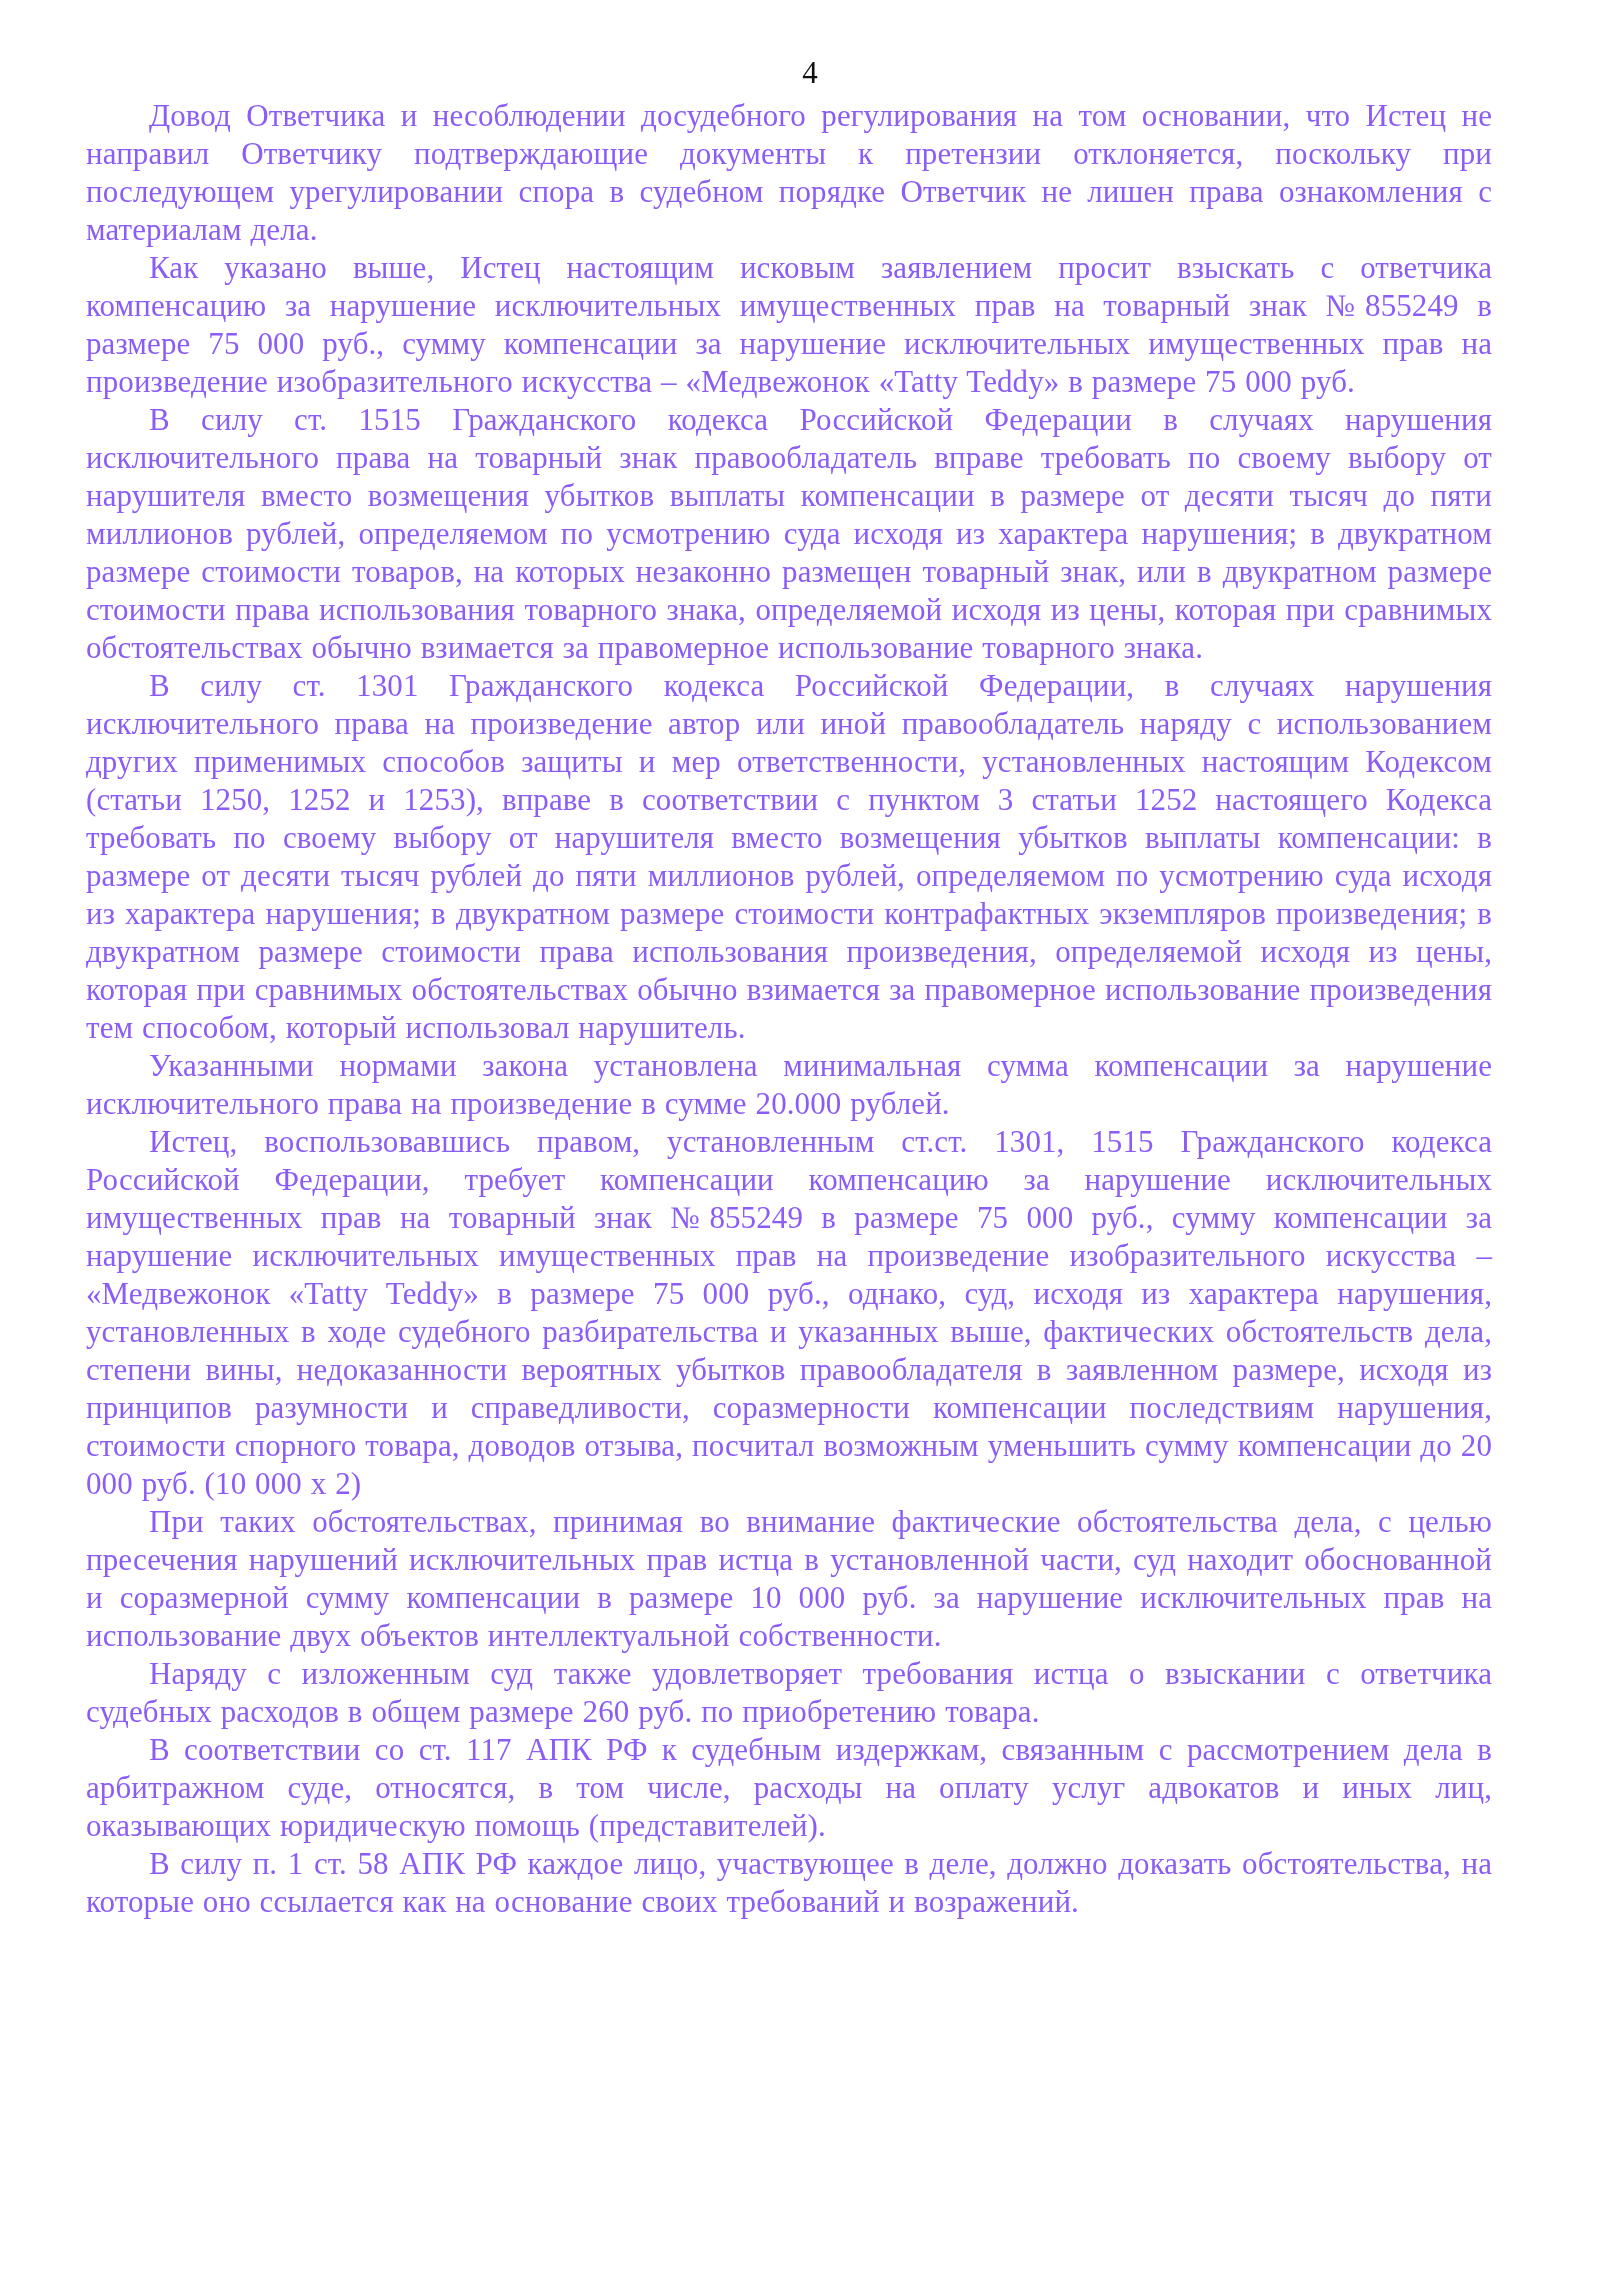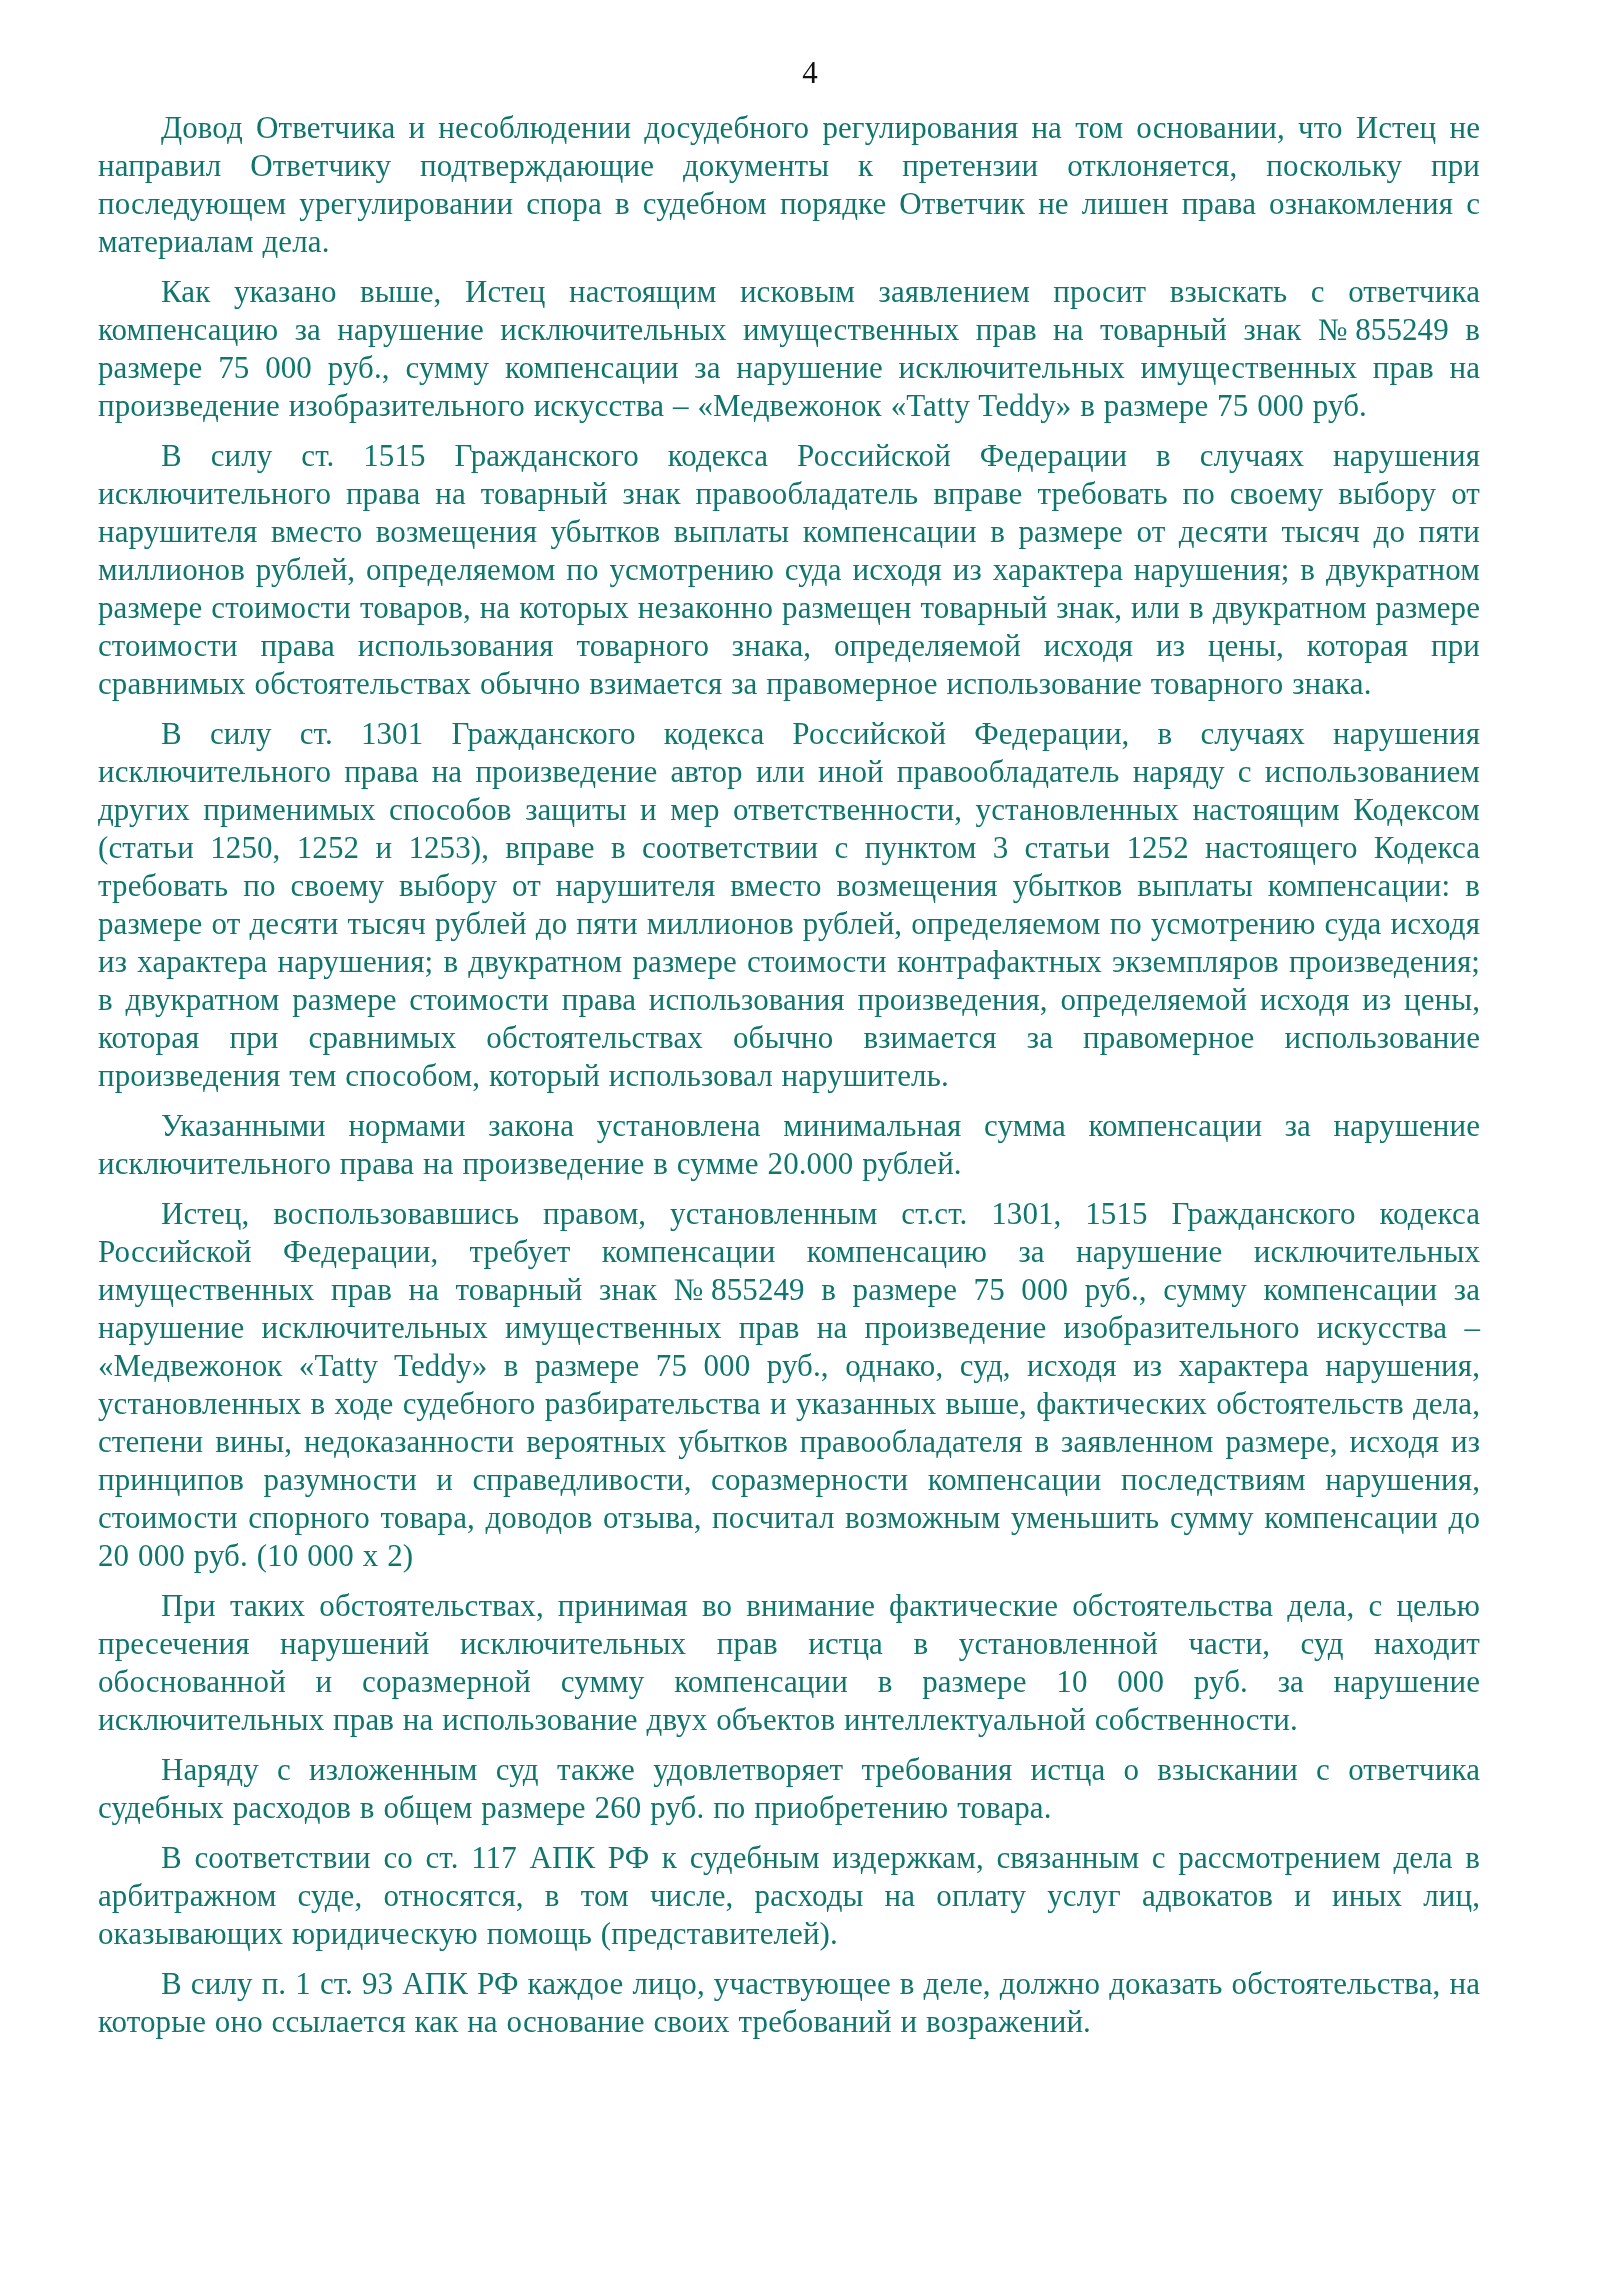--- a/index.html
+++ b/index.html
@@ -27,41 +27,41 @@
     line-height: 38px;
     color: #111111;
   }
   .content {
     position: absolute;
     top: 97px;
     left: 86px;
     width: 1406px;
   }
   .content p {
-    margin: 12px;
+    margin: 0;
     font-size: 31px;
     line-height: 38px;
     text-align: justify;
     text-indent: 63px;
     letter-spacing: 0.1px;
     word-spacing: 1px;
-    color: #0f766e;
+    color: #8b5cf6;
   }
 </style>
 </head>
 <body>
 
 <div class="page">
   <div class="page-number">4</div>
   <div class="content">
     <p>Довод Ответчика и несоблюдении досудебного регулирования на том основании, что Истец не направил Ответчику подтверждающие документы к претензии отклоняется, поскольку при последующем урегулировании спора в судебном порядке Ответчик не лишен права ознакомления с материалам дела.</p>
     <p>Как указано выше, Истец настоящим исковым заявлением просит взыскать с ответчика компенсацию за нарушение исключительных имущественных прав на товарный знак №855249 в размере 75 000 руб., сумму компенсации за нарушение исключительных имущественных прав на произведение изобразительного искусства – «Медвежонок «Tatty Teddy» в размере 75 000 руб.</p>
     <p>В силу ст. 1515 Гражданского кодекса Российской Федерации в случаях нарушения исключительного права на товарный знак правообладатель вправе требовать по своему выбору от нарушителя вместо возмещения убытков выплаты компенсации в размере от десяти тысяч до пяти миллионов рублей, определяемом по усмотрению суда исходя из характера нарушения; в двукратном размере стоимости товаров, на которых незаконно размещен товарный знак, или в двукратном размере стоимости права использования товарного знака, определяемой исходя из цены, которая при сравнимых обстоятельствах обычно взимается за правомерное использование товарного знака.</p>
     <p>В силу ст. 1301 Гражданского кодекса Российской Федерации, в случаях нарушения исключительного права на произведение автор или иной правообладатель наряду с использованием других применимых способов защиты и мер ответственности, установленных настоящим Кодексом (статьи 1250, 1252 и 1253), вправе в соответствии с пунктом 3 статьи 1252 настоящего Кодекса требовать по своему выбору от нарушителя вместо возмещения убытков выплаты компенсации: в размере от десяти тысяч рублей до пяти миллионов рублей, определяемом по усмотрению суда исходя из характера нарушения; в двукратном размере стоимости контрафактных экземпляров произведения; в двукратном размере стоимости права использования произведения, определяемой исходя из цены, которая при сравнимых обстоятельствах обычно взимается за правомерное использование произведения тем способом, который использовал нарушитель.</p>
     <p>Указанными нормами закона установлена минимальная сумма компенсации за нарушение исключительного права на произведение в сумме 20.000 рублей.</p>
     <p>Истец, воспользовавшись правом, установленным ст.ст. 1301, 1515 Гражданского кодекса Российской Федерации, требует компенсации компенсацию за нарушение исключительных имущественных прав на товарный знак №855249 в размере 75 000 руб., сумму компенсации за нарушение исключительных имущественных прав на произведение изобразительного искусства – «Медвежонок «Tatty Teddy» в размере 75 000 руб., однако, суд, исходя из характера нарушения, установленных в ходе судебного разбирательства и указанных выше, фактических обстоятельств дела, степени вины, недоказанности вероятных убытков правообладателя в заявленном размере, исходя из принципов разумности и справедливости, соразмерности компенсации последствиям нарушения, стоимости спорного товара, доводов отзыва, посчитал возможным уменьшить сумму компенсации до 20 000 руб. (10 000 х 2)</p>
     <p>При таких обстоятельствах, принимая во внимание фактические обстоятельства дела, с целью пресечения нарушений исключительных прав истца в установленной части, суд находит обоснованной и соразмерной сумму компенсации в размере 10 000 руб. за нарушение исключительных прав на использование двух объектов интеллектуальной собственности.</p>
     <p>Наряду с изложенным суд также удовлетворяет требования истца о взыскании с ответчика судебных расходов в общем размере 260 руб. по приобретению товара.</p>
     <p>В соответствии со ст. 117 АПК РФ к судебным издержкам, связанным с рассмотрением дела в арбитражном суде, относятся, в том числе, расходы на оплату услуг адвокатов и иных лиц, оказывающих юридическую помощь (представителей).</p>
-    <p>В силу п. 1 ст. 93 АПК РФ каждое лицо, участвующее в деле, должно доказать обстоятельства, на которые оно ссылается как на основание своих требований и возражений.</p>
+    <p>В силу п. 1 ст. 58 АПК РФ каждое лицо, участвующее в деле, должно доказать обстоятельства, на которые оно ссылается как на основание своих требований и возражений.</p>
   </div>
 </div>
 
 
 </body></html>

